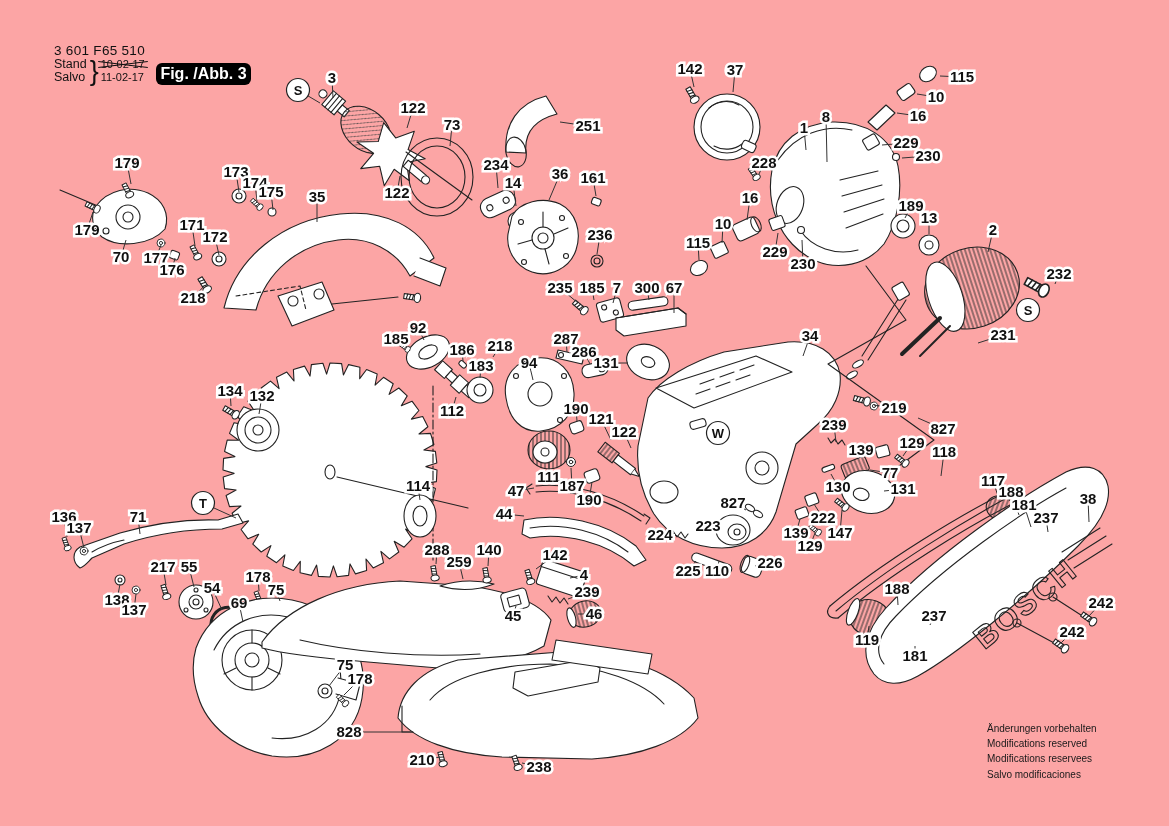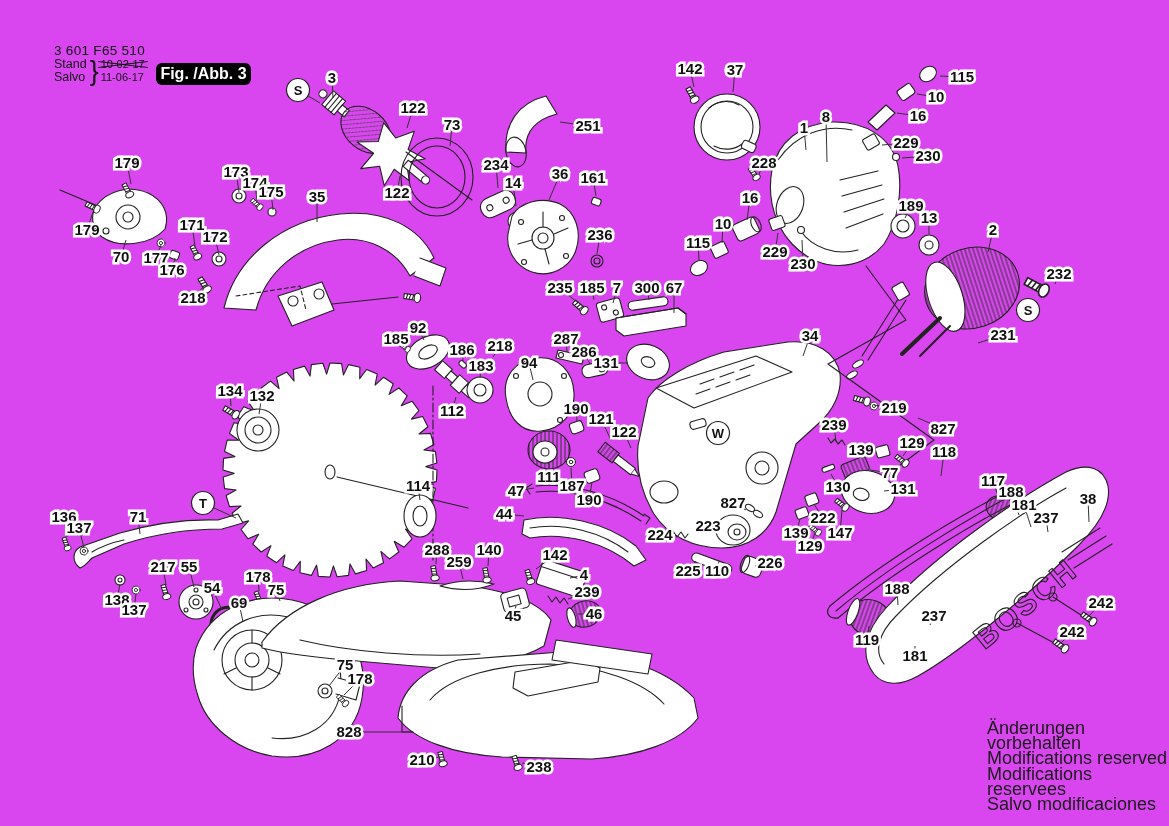--- a/index.html
+++ b/index.html
@@ -1,49 +1,49 @@
 <!DOCTYPE html>
 <html><head>
 <meta charset="utf-8">
 <style>
   html,body{margin:0;padding:0;background:#fff;}
-  .stage{position:relative;width:1169px;height:826px;background:#d946ef;overflow:hidden;
+  .stage{position:relative;width:1169px;height:826px;background:#fca5a5;overflow:hidden;
          font-family:"Liberation Sans",sans-serif;color:#111;}
   .titleblock{position:absolute;left:54px;top:44px;font-size:13px;line-height:14px;}
   .pn{font-size:13.5px;letter-spacing:.3px;}
   .rev{display:flex;align-items:center;margin-top:0;}
   .revlabels{font-size:12.5px;line-height:13px;}
   .brace{font-size:27px;font-weight:400;margin:0 2px 0 3px;transform:scaleY(1.05);}
   .revdates{font-size:11px;line-height:13px;}
   .strike{position:relative;display:inline-block;}
   .strike::before{content:"";position:absolute;left:-3px;right:-3px;top:46%;border-top:1.4px solid #111;transform:rotate(-7deg);}
   .strike::after{content:"";position:absolute;left:-3px;right:-3px;top:46%;border-top:1.4px solid #111;transform:rotate(7deg);}
   .figbox{position:absolute;left:156px;top:63px;width:95px;height:22px;background:#000;color:#fff;
           font-weight:bold;font-size:16px;display:flex;align-items:center;justify-content:center;border-radius:6px;}
-  .footer{position:absolute;left:987px;top:721px;font-size:18px;line-height:15.2px;color:#1a1a1a;}
+  .footer{position:absolute;left:987px;top:721px;font-size:10px;line-height:15.2px;color:#1a1a1a;}
   svg text.plbl{font-weight:bold;font-size:15px;fill:#111;paint-order:stroke;stroke:#fff;stroke-width:5px;}
   svg text.mltr{font-weight:bold;font-size:13px;fill:#111;}
 </style>
 </head>
 <body>
 
 <div class="stage">
 
   
   <div class="titleblock">
     <div class="pn">3 601 F65 510</div>
     <div class="rev">
       <div class="revlabels">
         <div>Stand</div>
         <div>Salvo</div>
       </div>
       <div class="brace">}</div>
       <div class="revdates">
         <div><span class="strike">10-02-17</span></div>
-        <div>11-06-17</div>
+        <div>11-02-17</div>
       </div>
     </div>
   </div>
   <div class="figbox">Fig. /Abb. 3</div>
 
   
   <div class="footer">
       <div>Änderungen vorbehalten</div>
       <div>Modifications reserved</div>
       <div>Modifications reservees</div>

